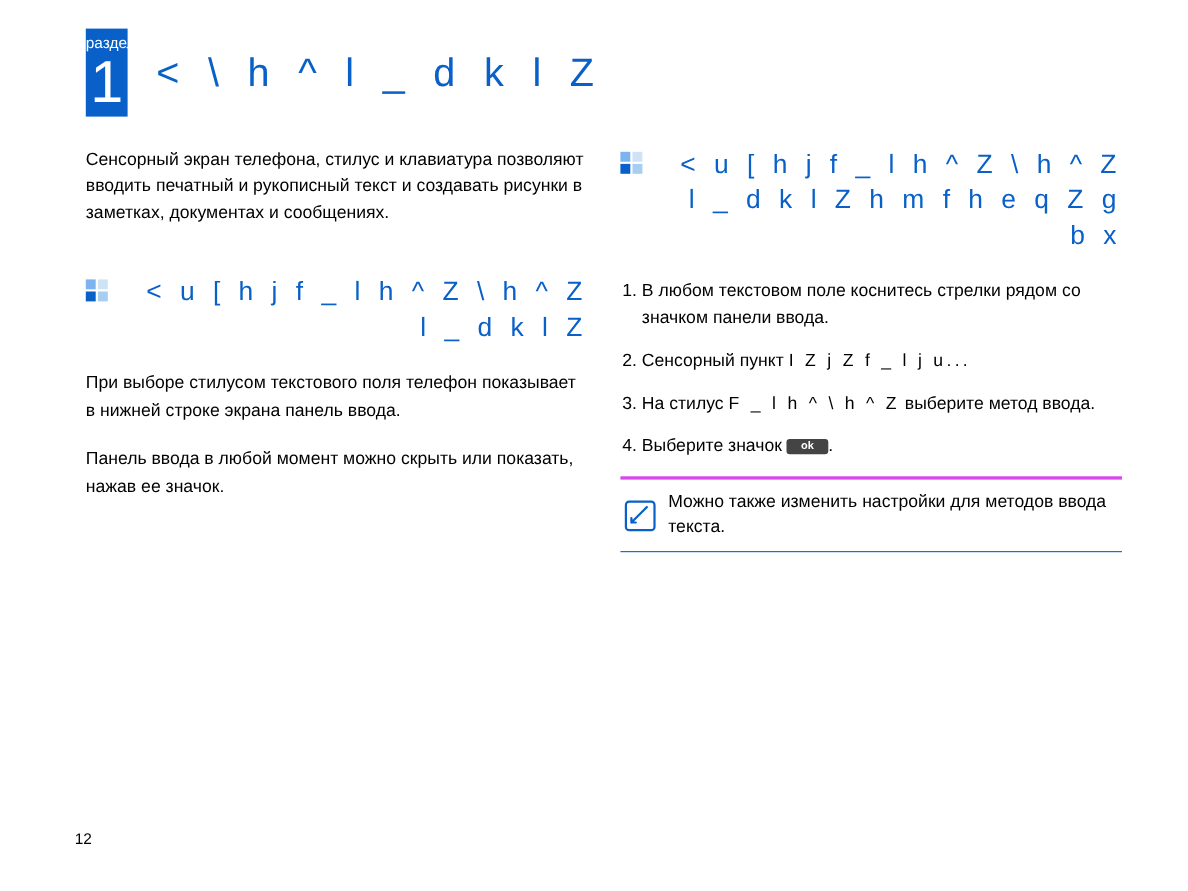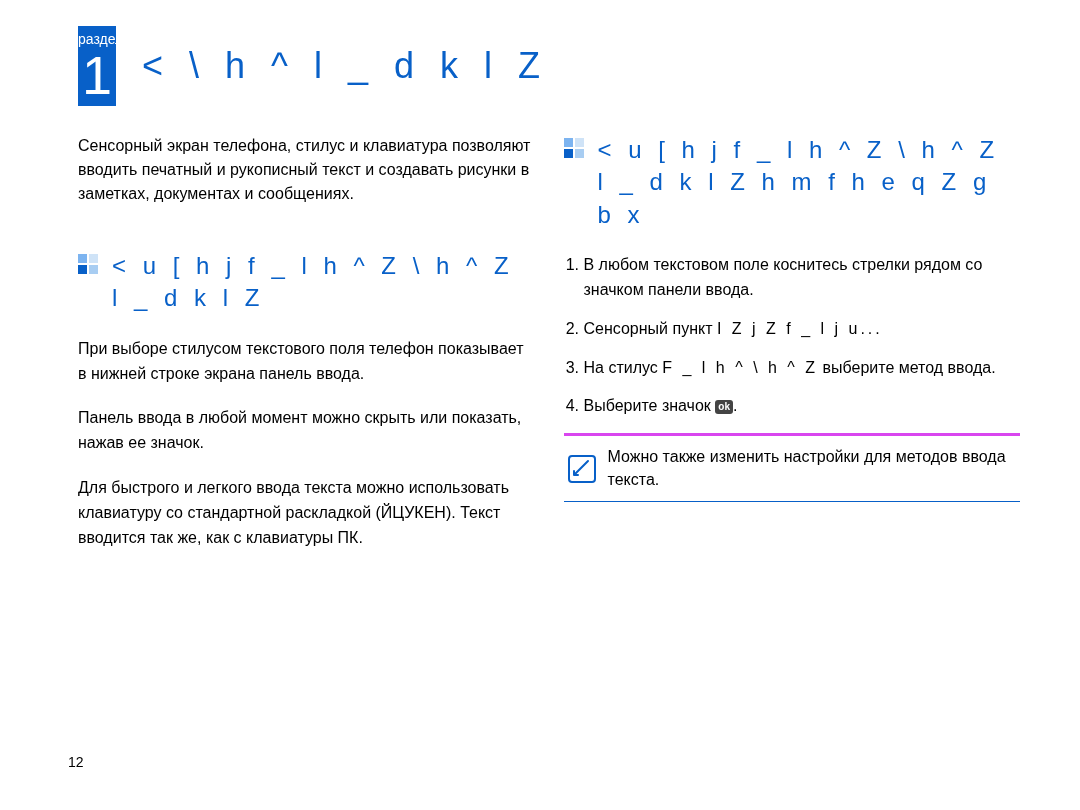--- a/index.html
+++ b/index.html
@@ -83,21 +83,21 @@
   }
   .heading-icon span {
     display: block;
     width: 100%;
     height: 100%;
   }
   .heading-icon .a { background: #7db4f0; }
   .heading-icon .b { background: #cfe3f7; }
   .heading-icon .c { background: #0860c8; }
   .heading-icon .d { background: #a8cdf2; }
-  .heading-text { flex: 1 1 auto; }
+  .heading-text { flex: 1 1 auto; text-align: right; }
   .para {
     font-size: 16px;
     line-height: 1.55;
     margin-bottom: 20px;
   }
   ol.steps {
     padding-left: 20px;
     margin: 0;
     font-size: 16px;
     line-height: 1.55;
@@ -105,21 +105,21 @@
   ol.steps li {
     margin-bottom: 14px;
   }
   .ok-badge {
     display: inline-block;
     background: #444;
     color: #fff;
     font-size: 10px;
     font-weight: bold;
     border-radius: 3px;
-    padding: 2px 3px;
+    padding: 2px 13px;
     vertical-align: middle;
     line-height: 1;
   }
   .note-box {
     border-top: 3px solid #d946ef;
     border-bottom: 1px solid #0860c8;
     display: flex;
     align-items: center;
     padding: 10px 4px;
     gap: 12px;
@@ -168,21 +168,20 @@
           <span class="a"></span>
             <span class="b"></span>
             <span class="c"></span>
             <span class="d"></span>
         </div>
         <div class="heading-text">&lt; u [ h j f _ l h ^ Z \ h ^ Z l _ d k l Z</div>
       </div>
 
       <div class="para">При выборе стилусом текстового поля телефон показывает в нижней строке экрана панель ввода.</div>
       <div class="para">Панель ввода в любой момент можно скрыть или показать, нажав ее значок.</div>
-      <div class="para">Для быстрого и легкого ввода текста можно использовать клавиатуру со стандартной раскладкой (ЙЦУКЕН). Текст вводится так же, как с клавиатуры ПК.</div>
     </div>
 
     <div class="col">
 
       <div class="section-heading">
         <div class="heading-icon">
           <span class="a"></span>
             <span class="b"></span>
             <span class="c"></span>
             <span class="d"></span>

